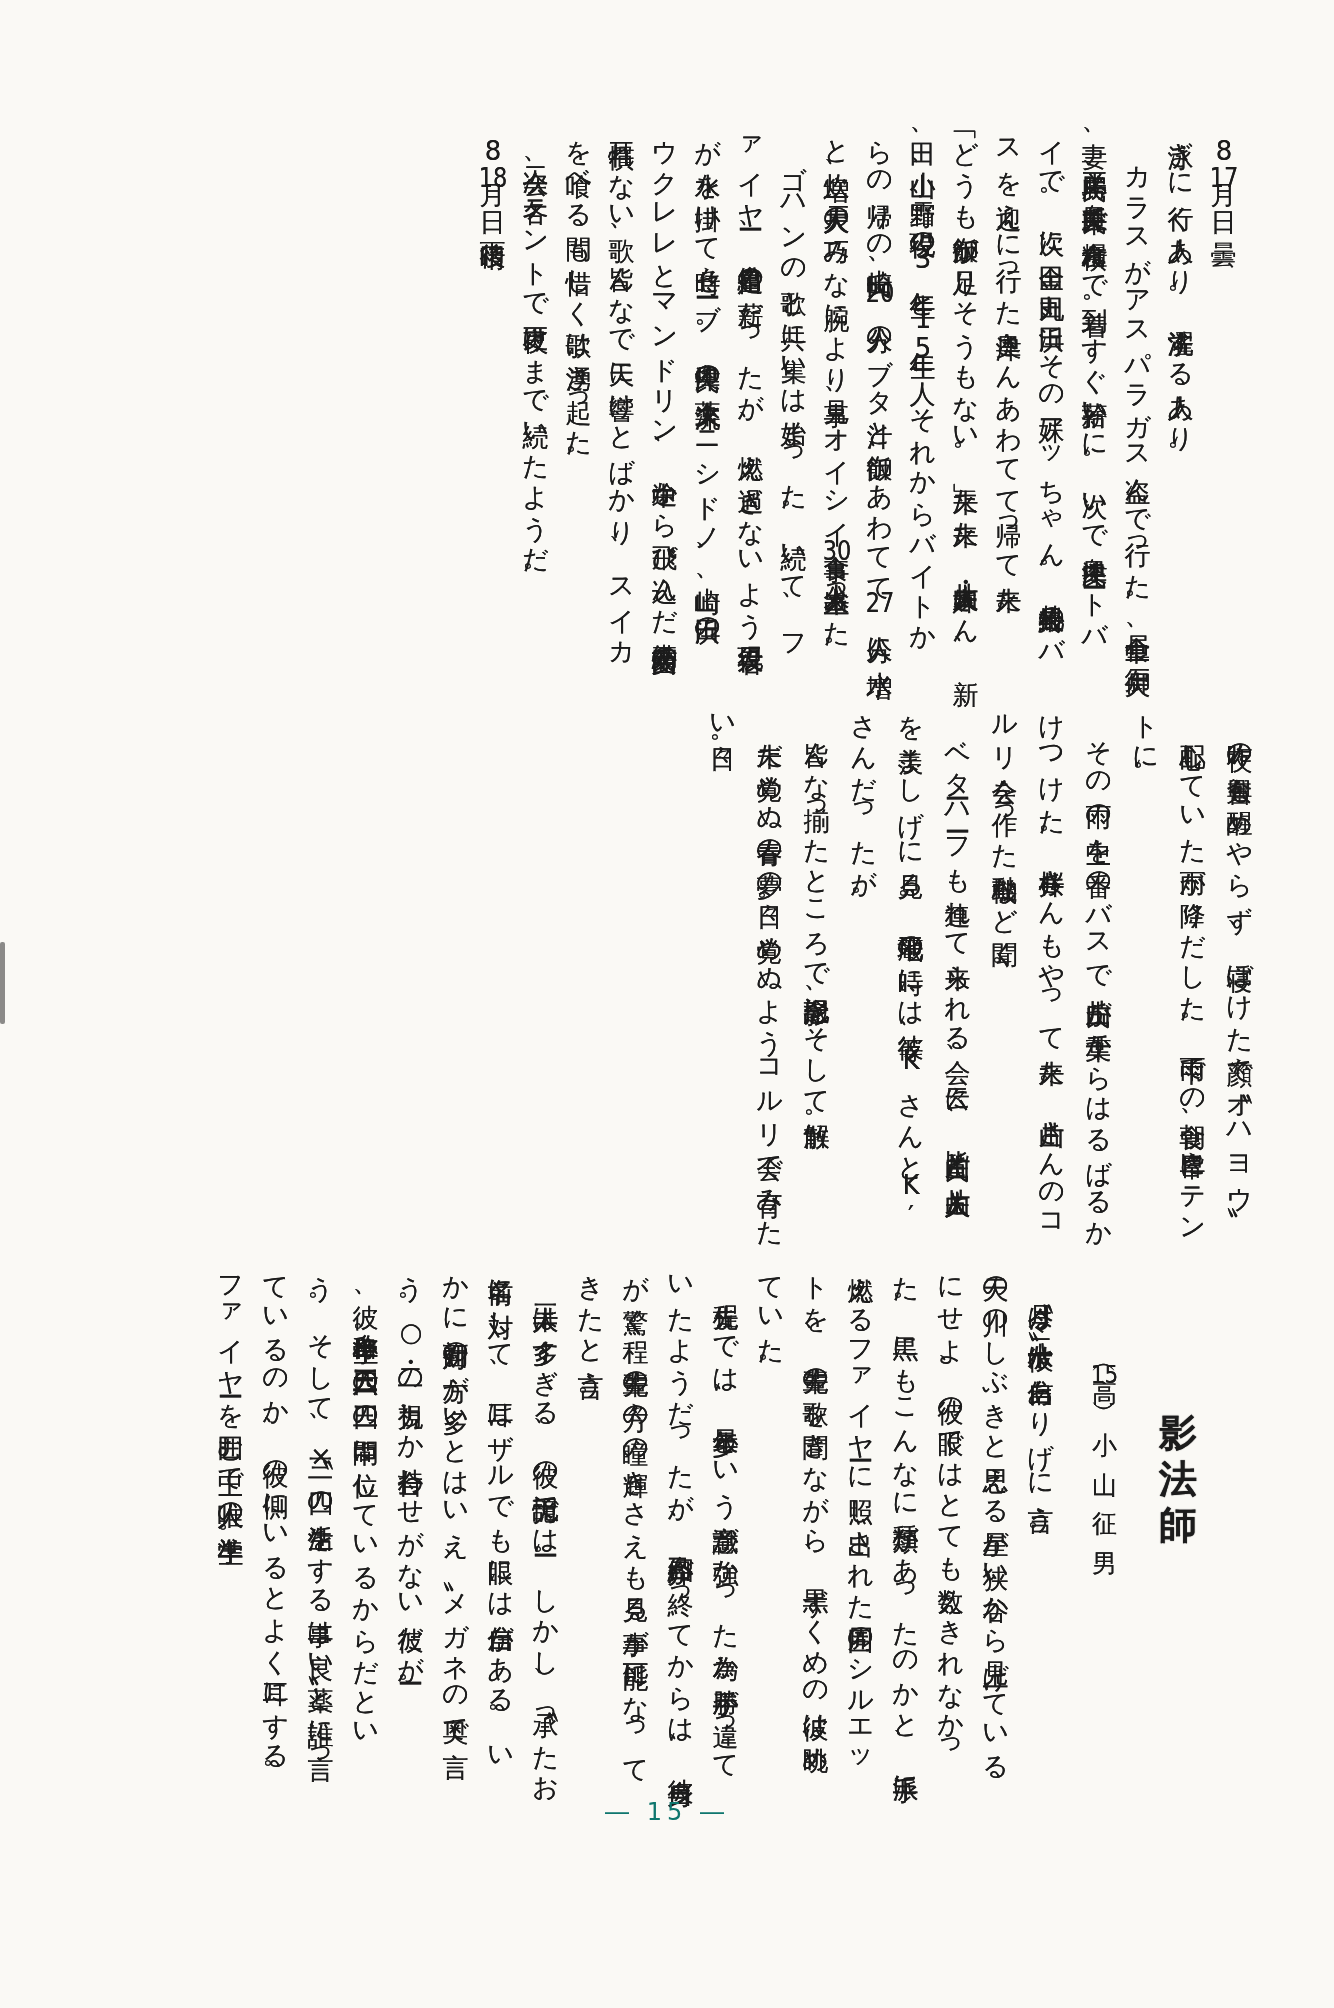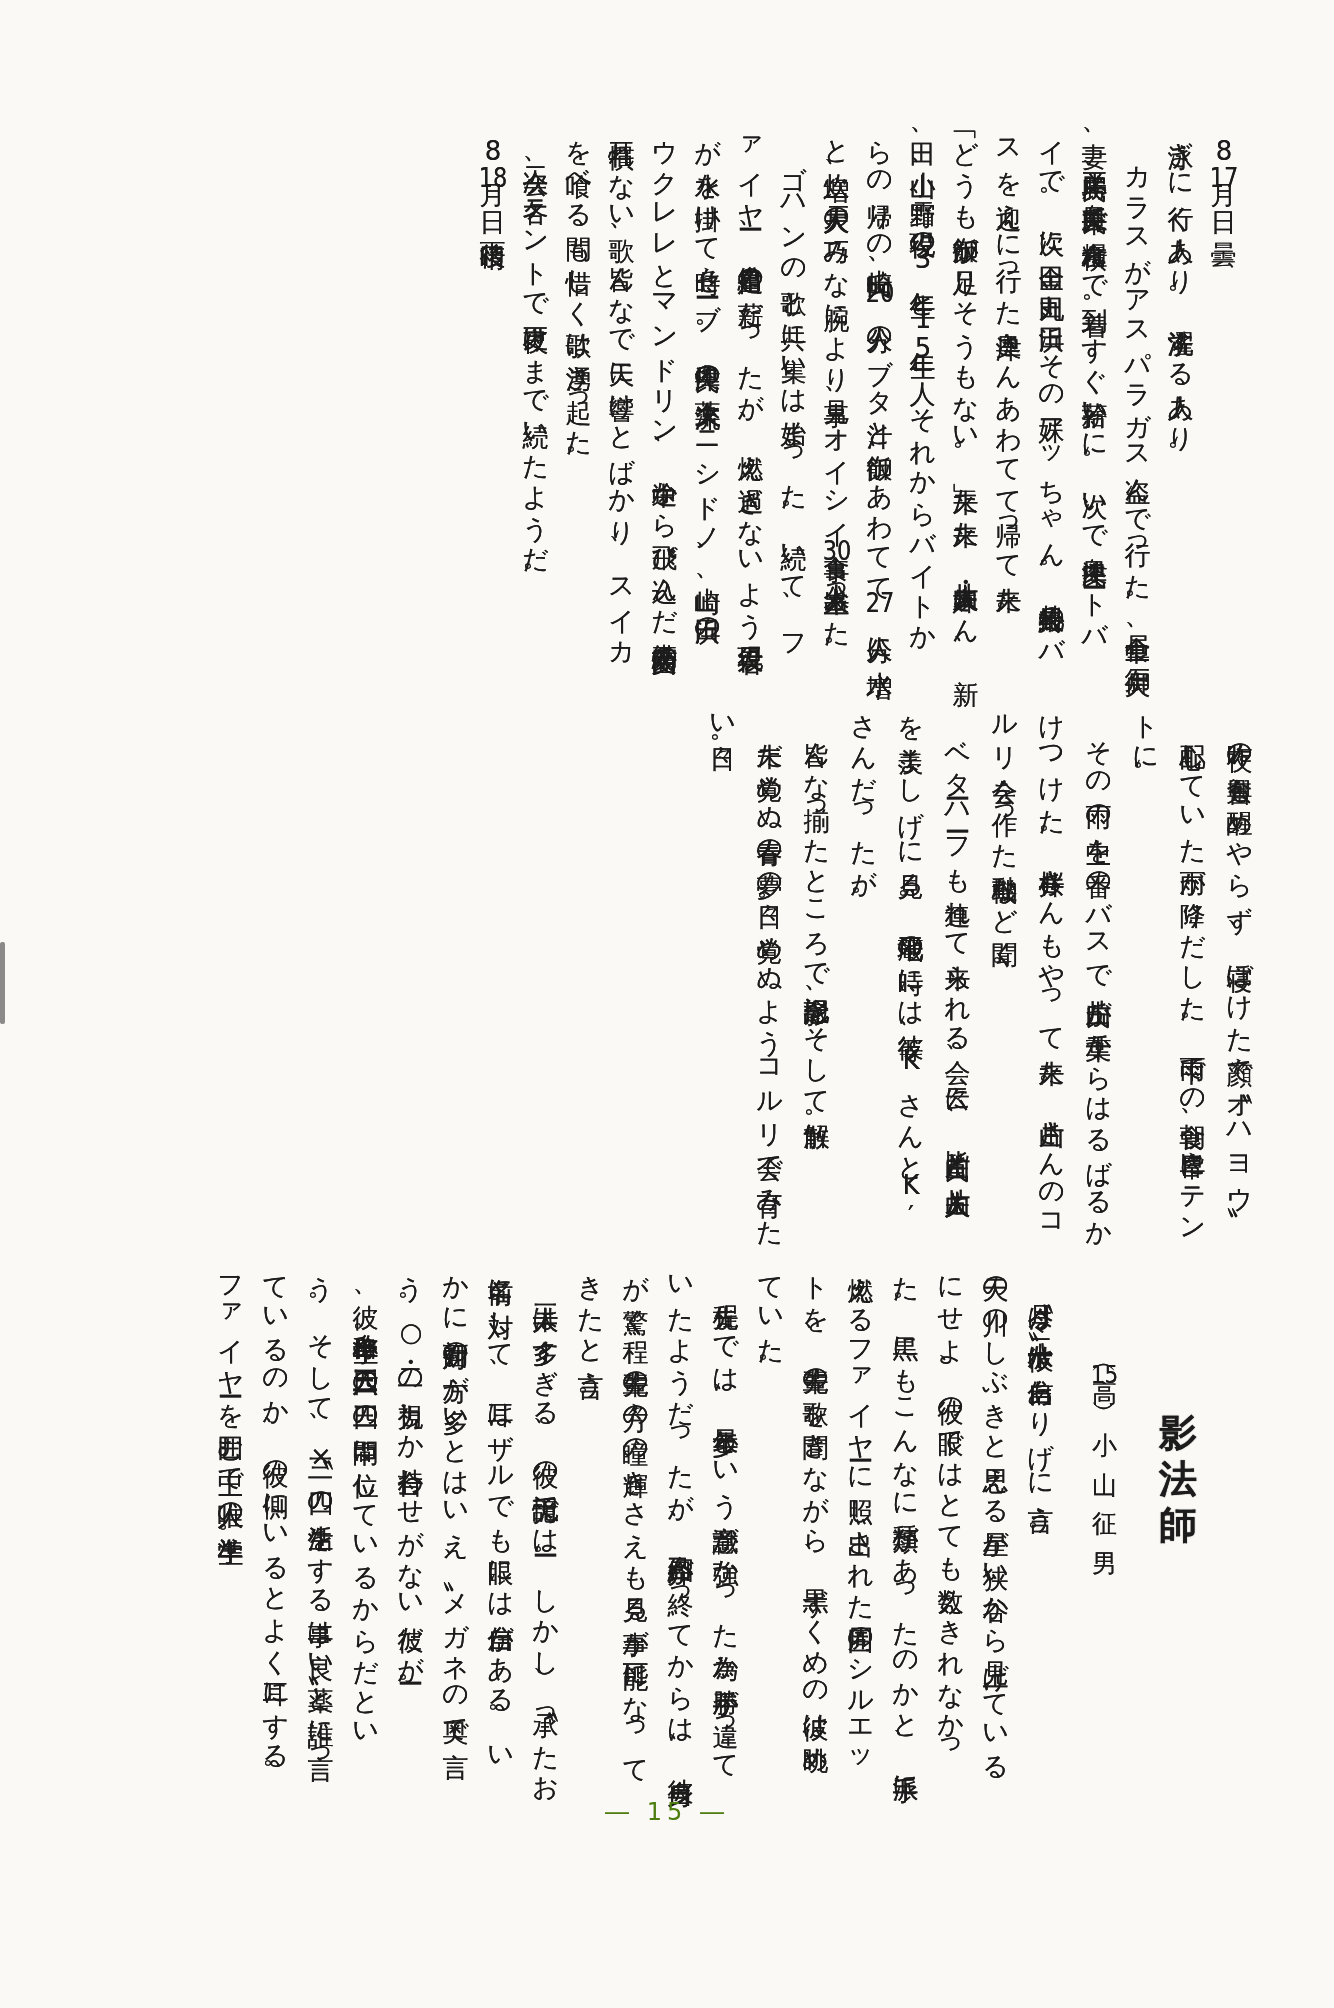--- a/index.html
+++ b/index.html
@@ -60,21 +60,21 @@
   
   .tcy { text-combine-upright: all; letter-spacing: 0; }
   .pagenum {
     position: absolute;
     top: 1798px;
     left: 0;
     width: 100%;
     text-align: center;
     font-size: 24px;
     letter-spacing: 5px;
-    color: #4d7c0f;
+    color: #0f766e;
   }
   
   .smudge {
     position: absolute;
     left: 0;
     top: 942px;
     width: 5px;
     height: 82px;
     background: #30302e;
     opacity: 0.55;

